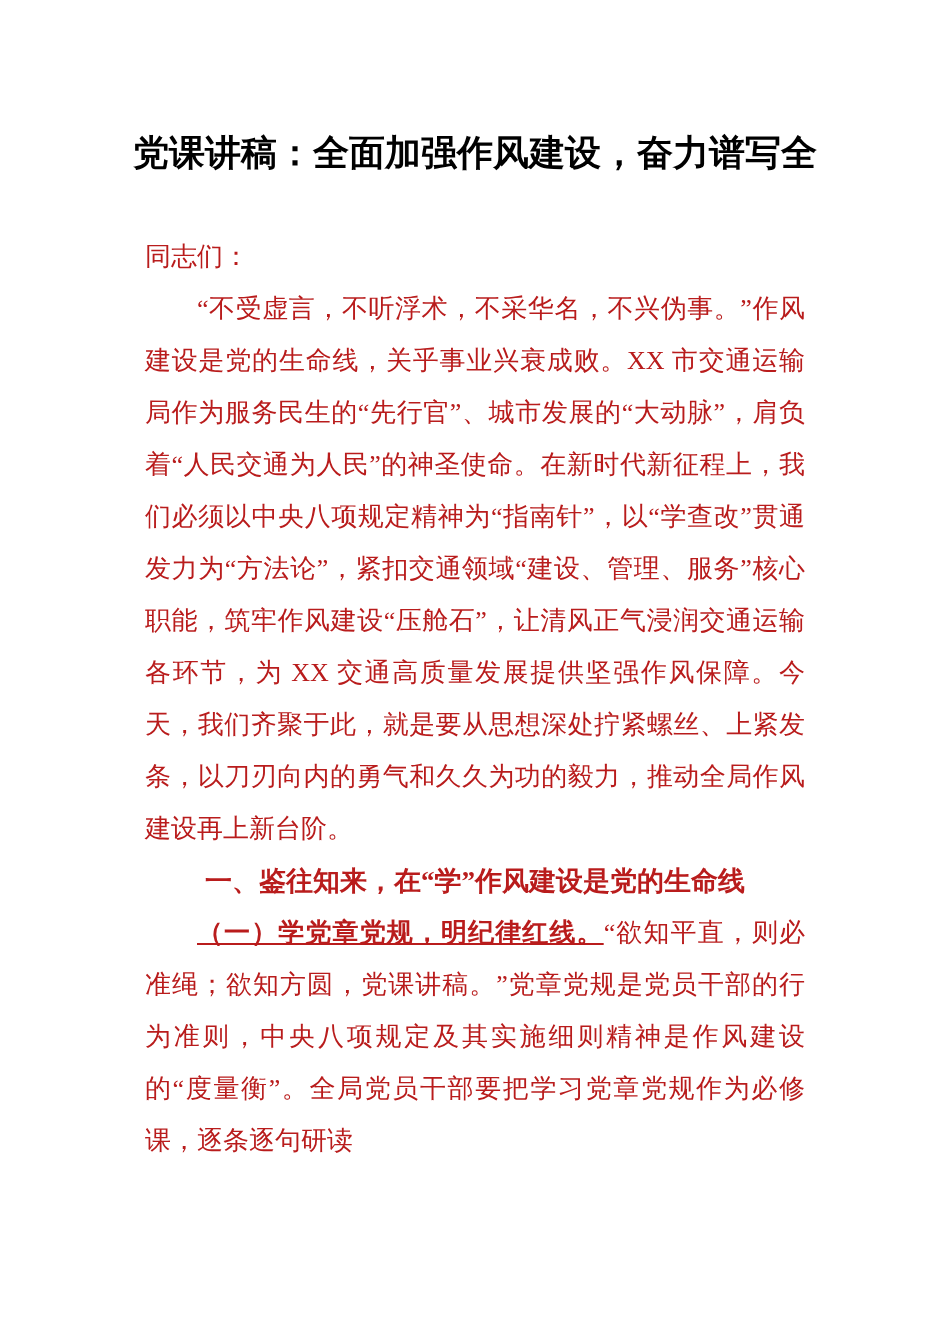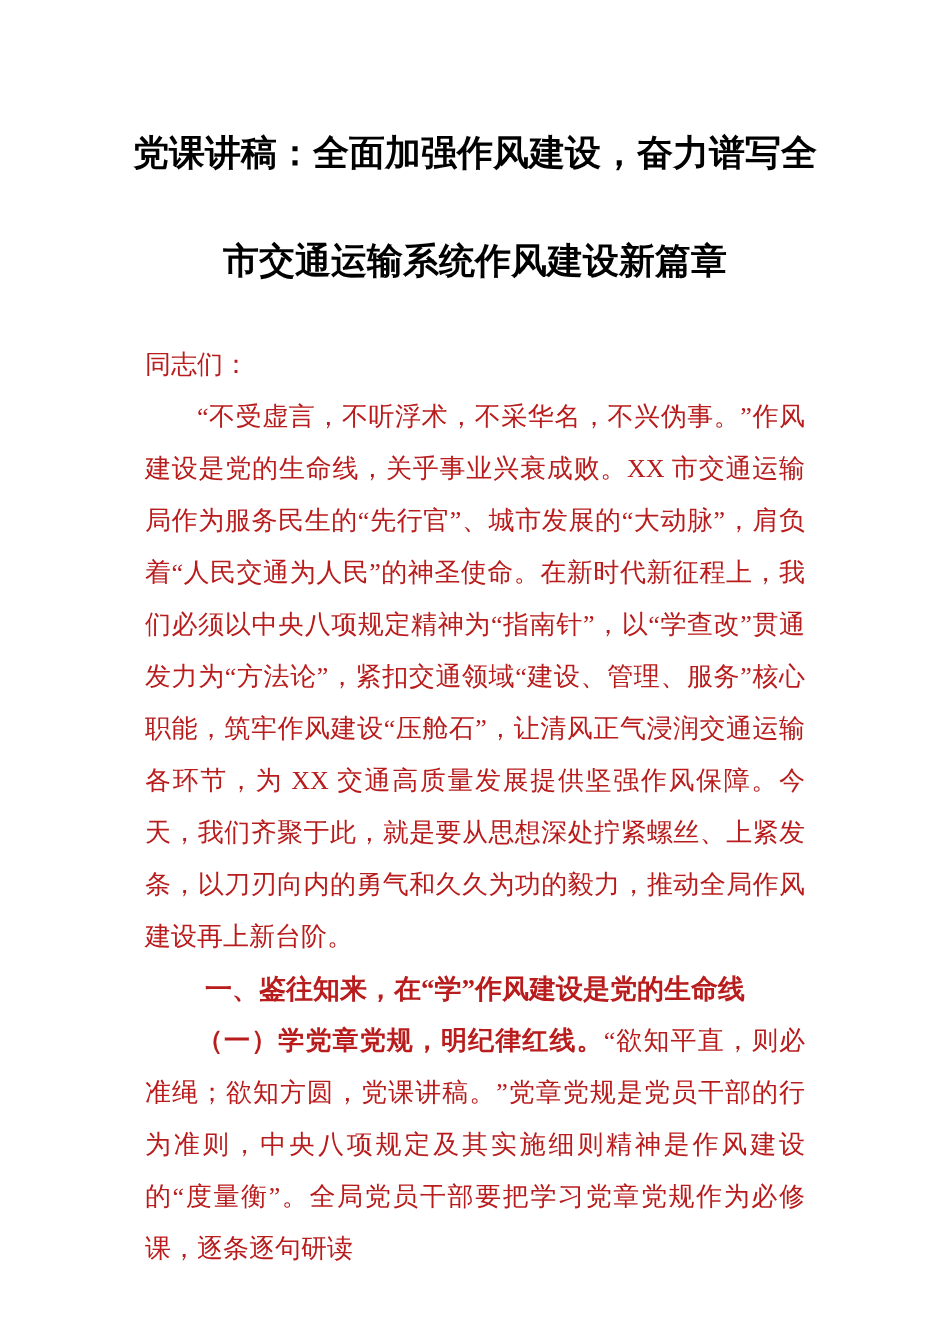--- a/index.html
+++ b/index.html
@@ -45,30 +45,29 @@
   .salutation { margin-top: 24px; }
   .indent { text-indent: 2em; }
   .section-heading {
     margin: 0;
     font-size: 27px;
     line-height: 52px;
     font-weight: 700;
     text-align: center;
     text-indent: 0;
   }
-  .bold-lead { font-weight: 700; }
+  .bold-lead { font-weight: 700; text-decoration: underline; }
 </style>
 </head>
 <body>
 
 <div class="page">
 
   <h1 class="doc-title">
     <span class="title-line">党课讲稿：全面加强作风建设，奋力谱写全</span>
-    <span class="title-line">市交通运输系统作风建设新篇章</span>
   </h1>
 
   <div class="body-text">
 
     <p class="salutation">同志们：</p>
 
     <p class="indent">“不受虚言，不听浮术，不采华名，不兴伪事。”作风建设是党的生命线，关乎事业兴衰成败。XX 市交通运输局作为服务民生的“先行官”、城市发展的“大动脉”，肩负着“人民交通为人民”的神圣使命。在新时代新征程上，我们必须以中央八项规定精神为“指南针”，以“学查改”贯通发力为“方法论”，紧扣交通领域“建设、管理、服务”核心职能，筑牢作风建设“压舱石”，让清风正气浸润交通运输各环节，为 XX 交通高质量发展提供坚强作风保障。今天，我们齐聚于此，就是要从思想深处拧紧螺丝、上紧发条，以刀刃向内的勇气和久久为功的毅力，推动全局作风建设再上新台阶。</p>
 
     <h2 class="section-heading">一、鉴往知来，在“学”作风建设是党的生命线</h2>
 

